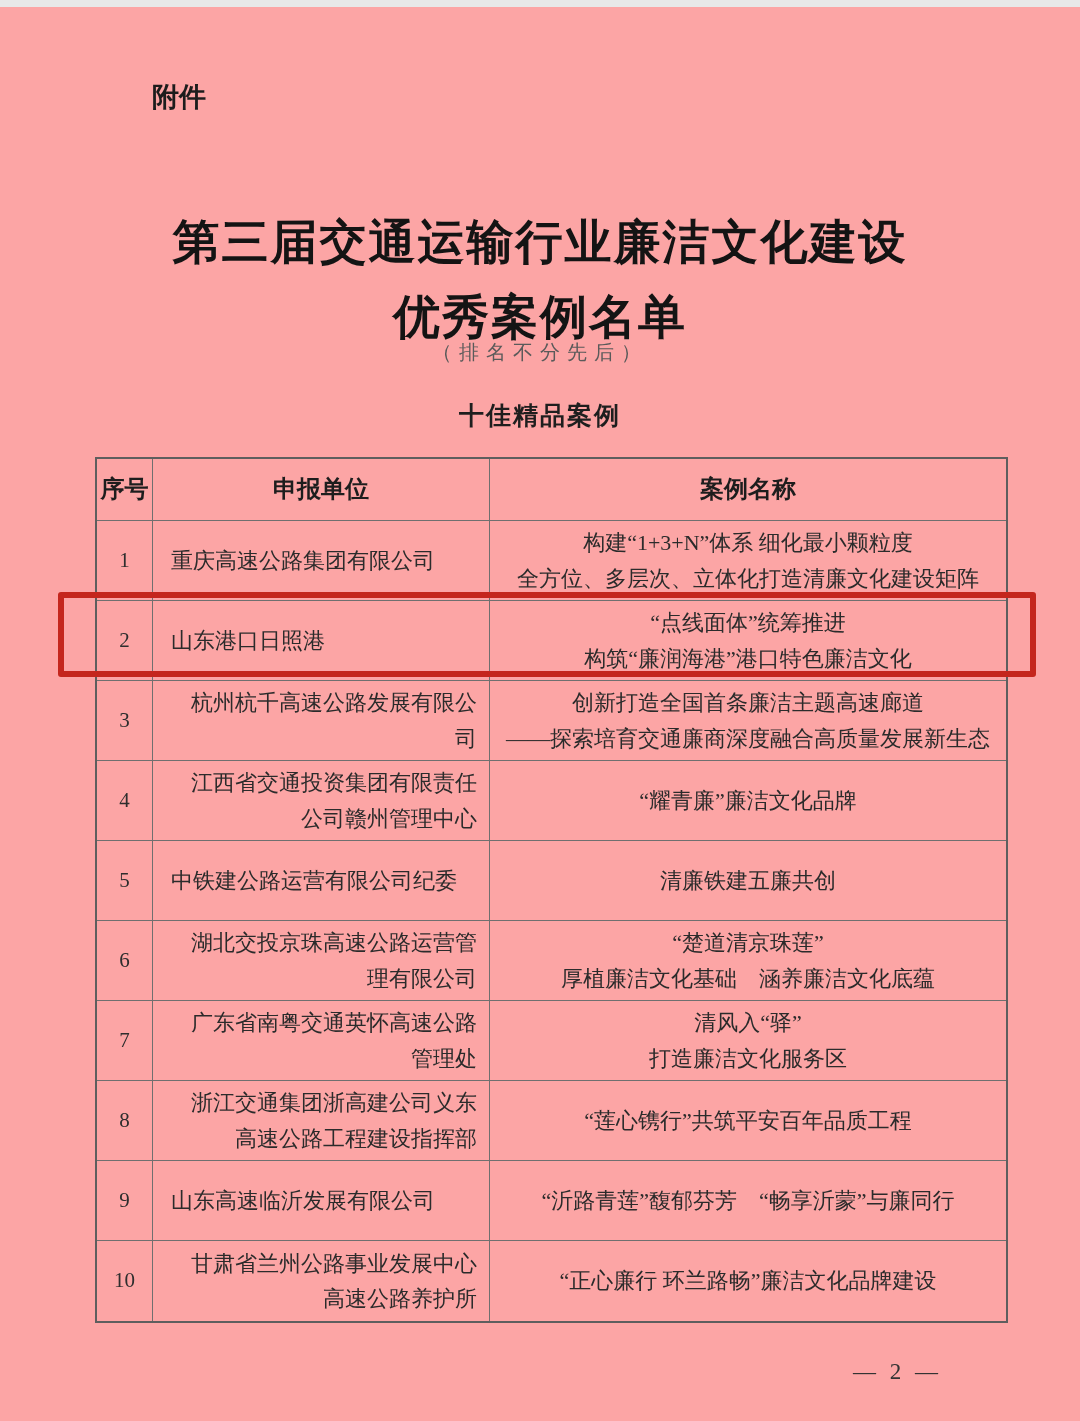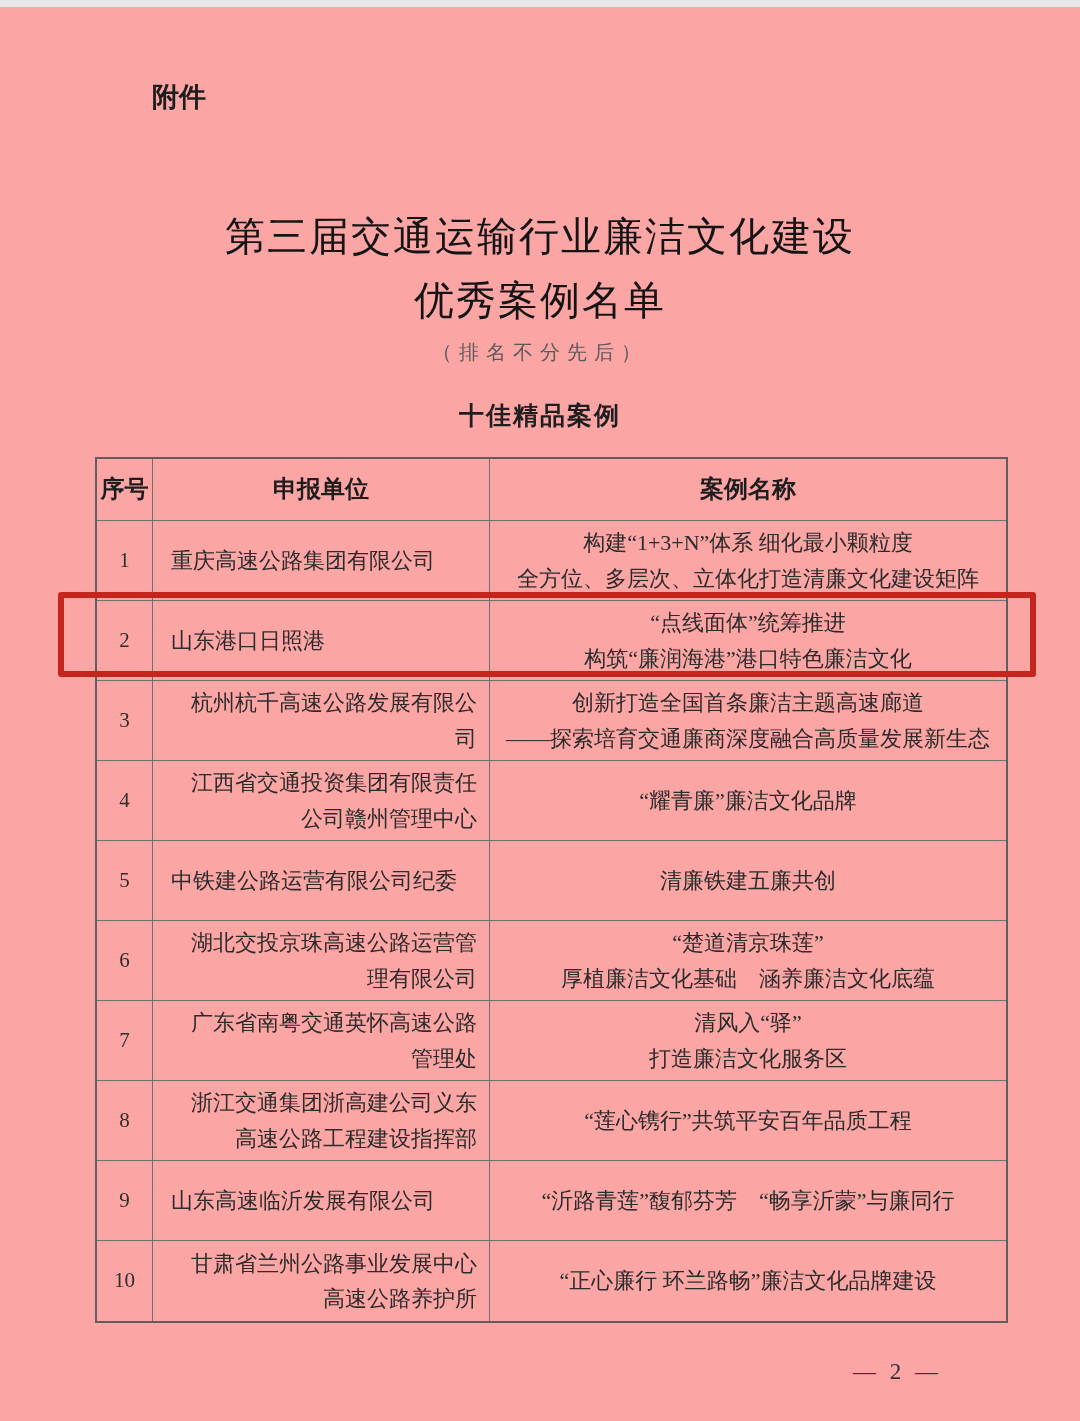--- a/index.html
+++ b/index.html
@@ -27,22 +27,22 @@
     color: #1c1c1c;
   }
   .title-block {
     position: absolute;
     top: 198px;
     left: 0;
     width: 100%;
     text-align: center;
   }
   .title-line {
-    font-weight: 400;
-    font-size: 40px;
+    font-weight: 700;
+    font-size: 47px;
     line-height: 1.6;
     color: #141414;
     letter-spacing: 2px;
   }
   .subtitle {
     position: absolute;
     top: 332px;
     left: 0;
     width: 100%;
     text-align: center;

